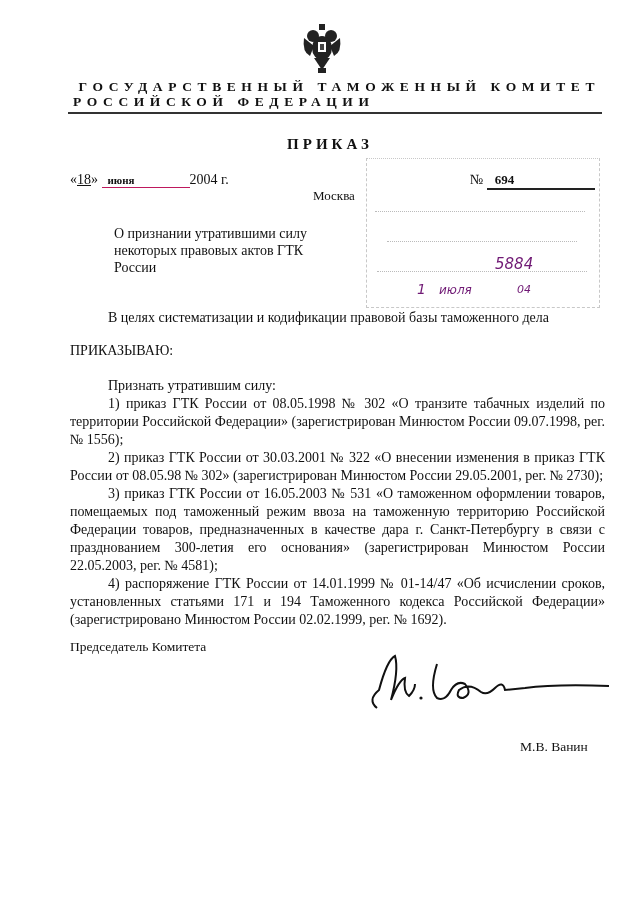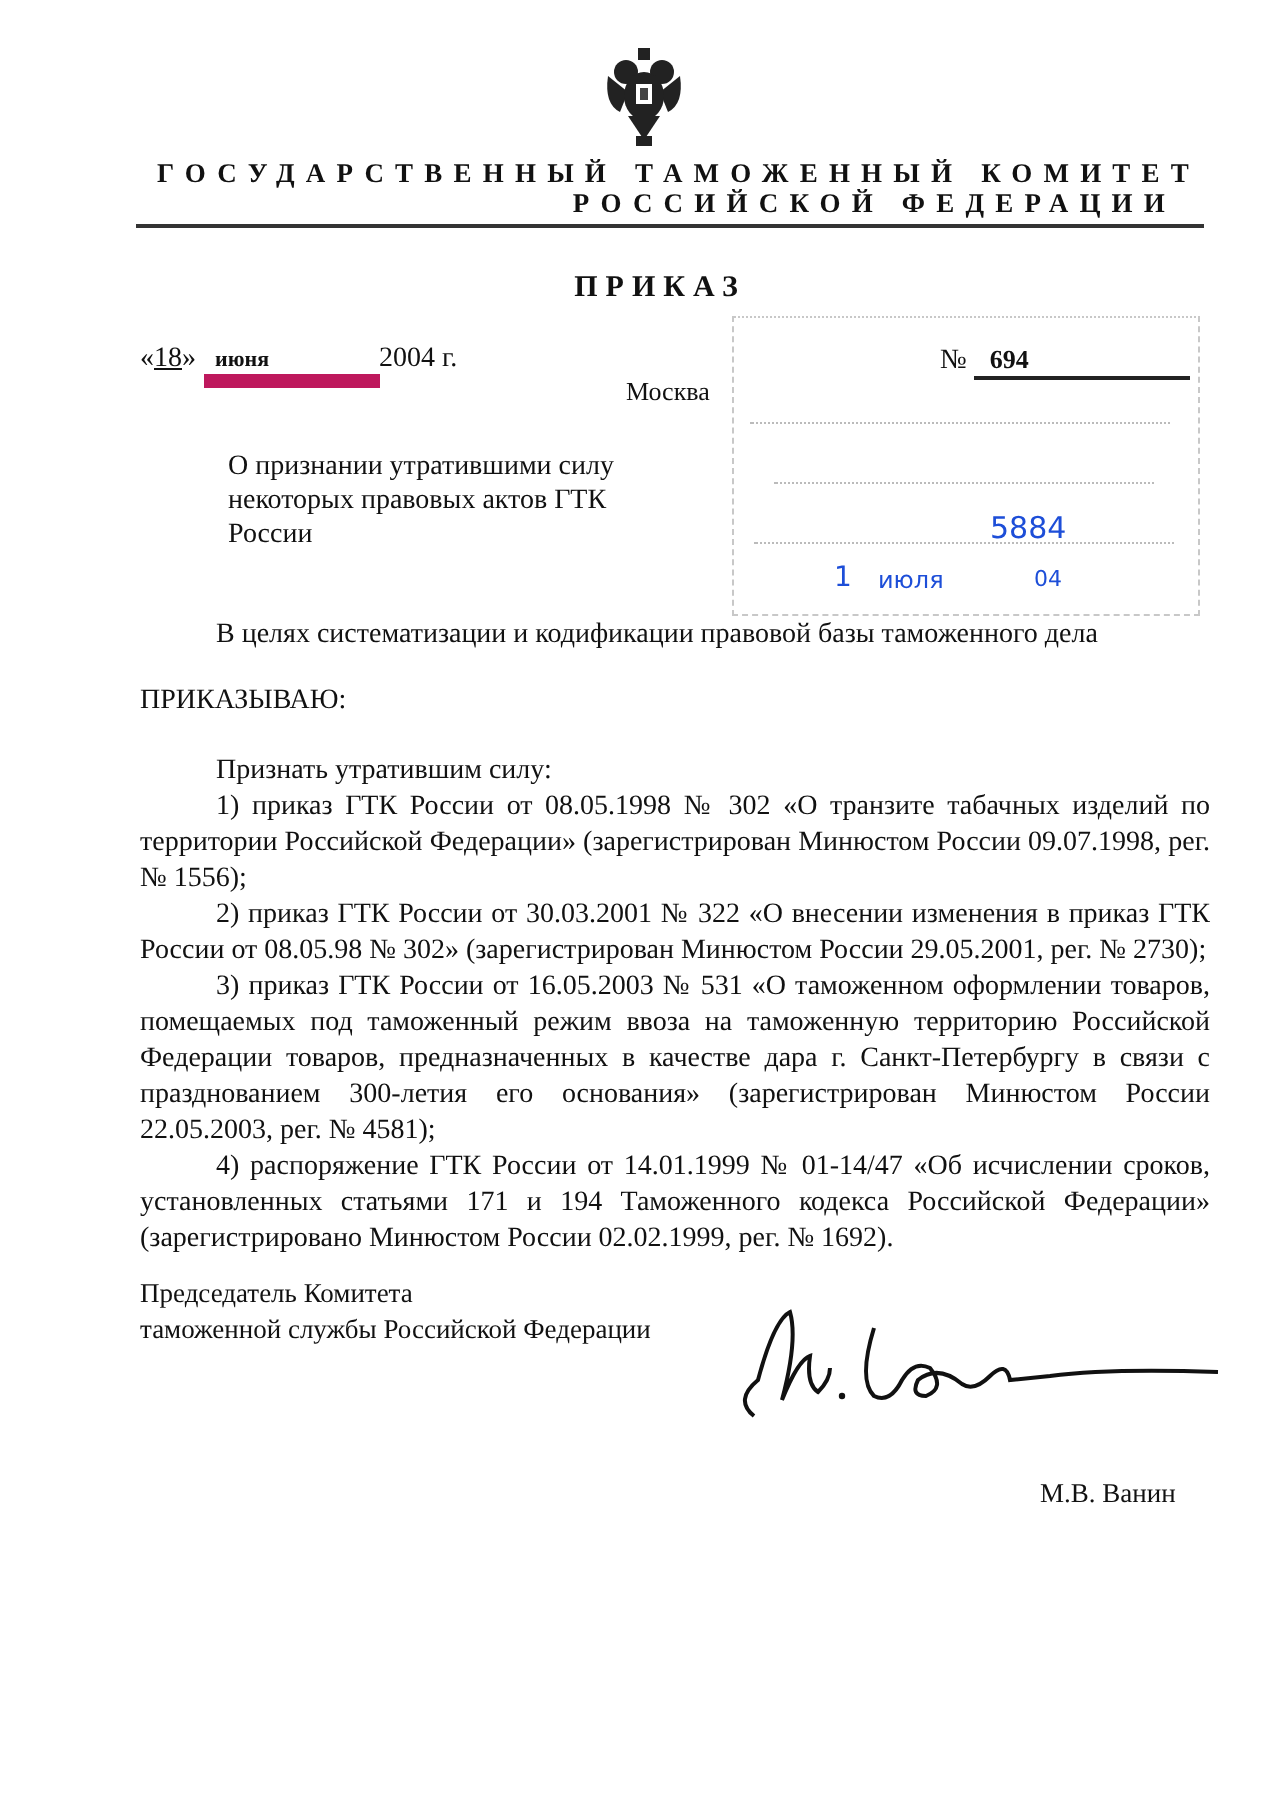--- a/index.html
+++ b/index.html
@@ -2,35 +2,35 @@
 <html><head>
 <meta charset="utf-8">
 <style>
   html, body { margin: 0; padding: 0; background: #ffffff; }
   body { width: 640px; height: 900px; position: relative; overflow: hidden;
          font-family: "Liberation Serif", serif; color: #111; }
   .abs { position: absolute; }
   .emblem { left: 302px; top: 24px; width: 40px; height: 50px; }
   .org1 { left: 60px; top: 79px; width: 540px; text-align: right; font-weight: bold;
           font-size: 13.5px; letter-spacing: 5.6px; white-space: nowrap; }
-  .org2 { left: 48px; top: 94px; width: 540px; text-align: right; font-weight: bold;
+  .org2 { left: 73px; top: 94px; width: 540px; text-align: left; font-weight: bold;
           font-size: 13.5px; letter-spacing: 5.6px; white-space: nowrap; }
   .rule { left: 68px; top: 112px; width: 534px; height: 2px; background: #333; }
   .title { left: 0; top: 136px; width: 660px; text-align: center; font-weight: bold;
            font-size: 15px; letter-spacing: 4px; }
   .date { left: 70px; top: 172px; font-size: 14px; white-space: nowrap; }
   .date .u { text-decoration: underline; }
-  .date .mon { display: inline-block; width: 82px; border-bottom: 7px solid #be185d; line-height: 13px;
+  .date .mon { display: inline-block; width: 82px; border-bottom: 1px solid #be185d; line-height: 13px;
                font-size: 11px; font-weight: bold; padding-left: 6px; }
   .city { left: 313px; top: 188px; font-size: 13px; }
   .stamp { left: 366px; top: 158px; width: 232px; height: 148px;
            border: 1px dashed #c8c8c8; border-top-style: dotted; }
   .stamp .ln { position: absolute; height: 1px; border-top: 1px dotted #bbb; }
-  .stamp .hand { position: absolute; font-family: "DejaVu Sans", sans-serif; 
-                 color: #1d4ed8; }
+  .stamp .hand { position: absolute; font-family: "DejaVu Sans", sans-serif; font-style: italic;
+                 color: #701a75; }
   .num { left: 470px; top: 172px; font-size: 14px; white-space: nowrap; }
   .num .v { display: inline-block; width: 100px; border-bottom: 2px solid #222; font-weight: bold;
             font-family: Liberation Serif, serif; font-size: 13px; padding-left: 8px; }
   .subject { left: 70px; top: 225px; width: 220px; font-size: 14px; line-height: 17px; margin-left: 44px; }
   .preamble { left: 108px; top: 310px; font-size: 14px; white-space: nowrap; }
   .order { left: 70px; top: 343px; font-size: 14px; }
   .body { left: 70px; top: 377px; width: 535px; font-size: 14px; line-height: 18px; text-align: justify; }
   .body p { margin: 0; text-indent: 38px; }
   .sig-left { left: 70px; top: 638px; font-size: 13.5px; line-height: 18px; }
   .sig-name { left: 520px; top: 706px; font-size: 13.5px; margin-top: 33px; }
@@ -91,21 +91,20 @@
 <div class="abs body">
   <p>Признать утратившим силу:</p>
   <p>1) приказ ГТК России от 08.05.1998 № 302 «О транзите табачных изделий по территории Российской Федерации» (зарегистрирован Минюстом России 09.07.1998, рег. № 1556);</p>
   <p>2) приказ ГТК России от 30.03.2001 № 322 «О внесении изменения в приказ ГТК России от 08.05.98 № 302» (зарегистрирован Минюстом России 29.05.2001, рег. № 2730);</p>
   <p>3) приказ ГТК России от 16.05.2003 № 531 «О таможенном оформлении товаров, помещаемых под таможенный режим ввоза на таможенную территорию Российской Федерации товаров, предназначенных в качестве дара г. Санкт-Петербургу в связи с празднованием 300-летия его основания» (зарегистрирован Минюстом России 22.05.2003, рег. № 4581);</p>
   <p>4) распоряжение ГТК России от 14.01.1999 № 01-14/47 «Об исчислении сроков, установленных статьями 171 и 194 Таможенного кодекса Российской Федерации» (зарегистрировано Минюстом России 02.02.1999, рег. № 1692).</p>
 </div>
 
 <div class="abs sig-left">
   <div>Председатель Комитета</div>
-  <div>таможенной службы Российской Федерации</div>
 </div>
 
 <svg class="abs signature" viewBox="0 0 245 70">
   <path d="M12 58 Q2 50 14 40 Q22 10 30 6 Q34 20 26 50 Q34 30 40 28 Q38 42 44 46 Q50 40 50 34" fill="none" stroke="#111" stroke-width="2"></path>
   <circle cx="56" cy="48" r="1.6" fill="#111"></circle>
   <path d="M72 14 Q64 40 72 48 Q80 52 86 40 Q92 30 100 34 Q108 44 98 48 Q90 48 94 40 Q104 32 116 42 Q122 46 130 38 Q138 30 140 40 L160 38 Q190 34 244 36" fill="none" stroke="#111" stroke-width="2"></path>
 </svg>
 
 <div class="abs sig-name">М.В. Ванин</div>
 

